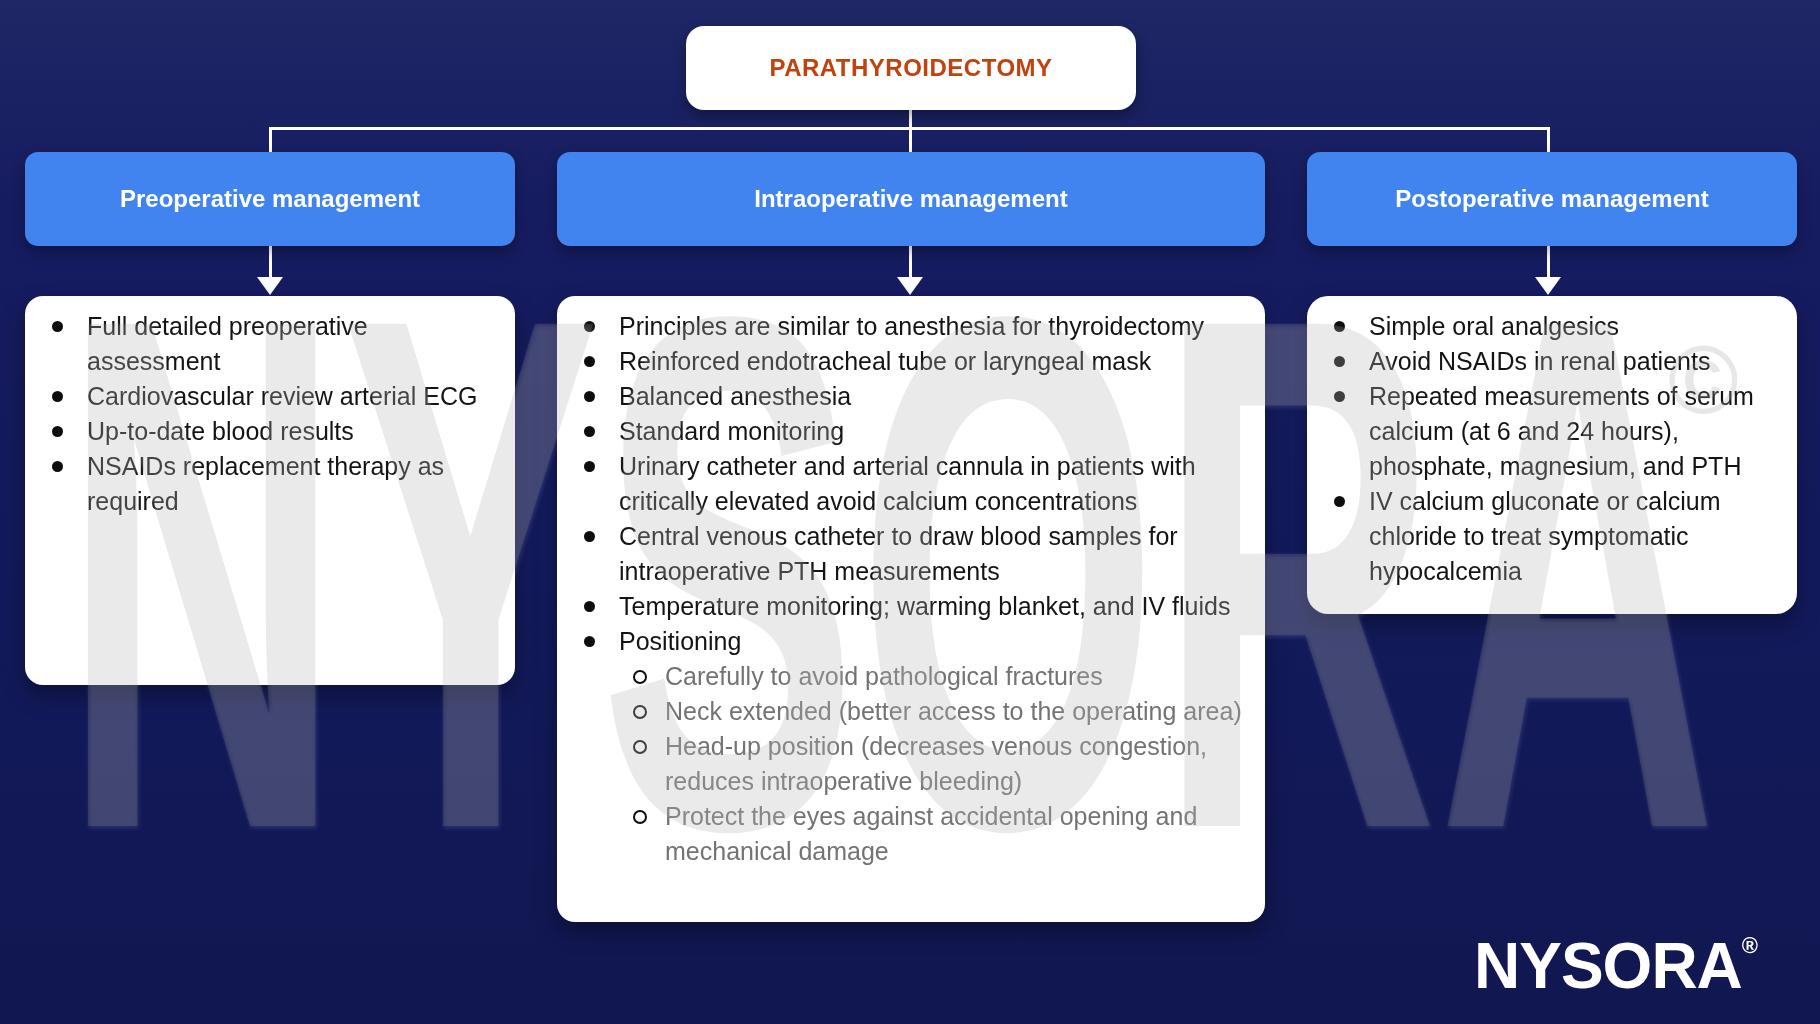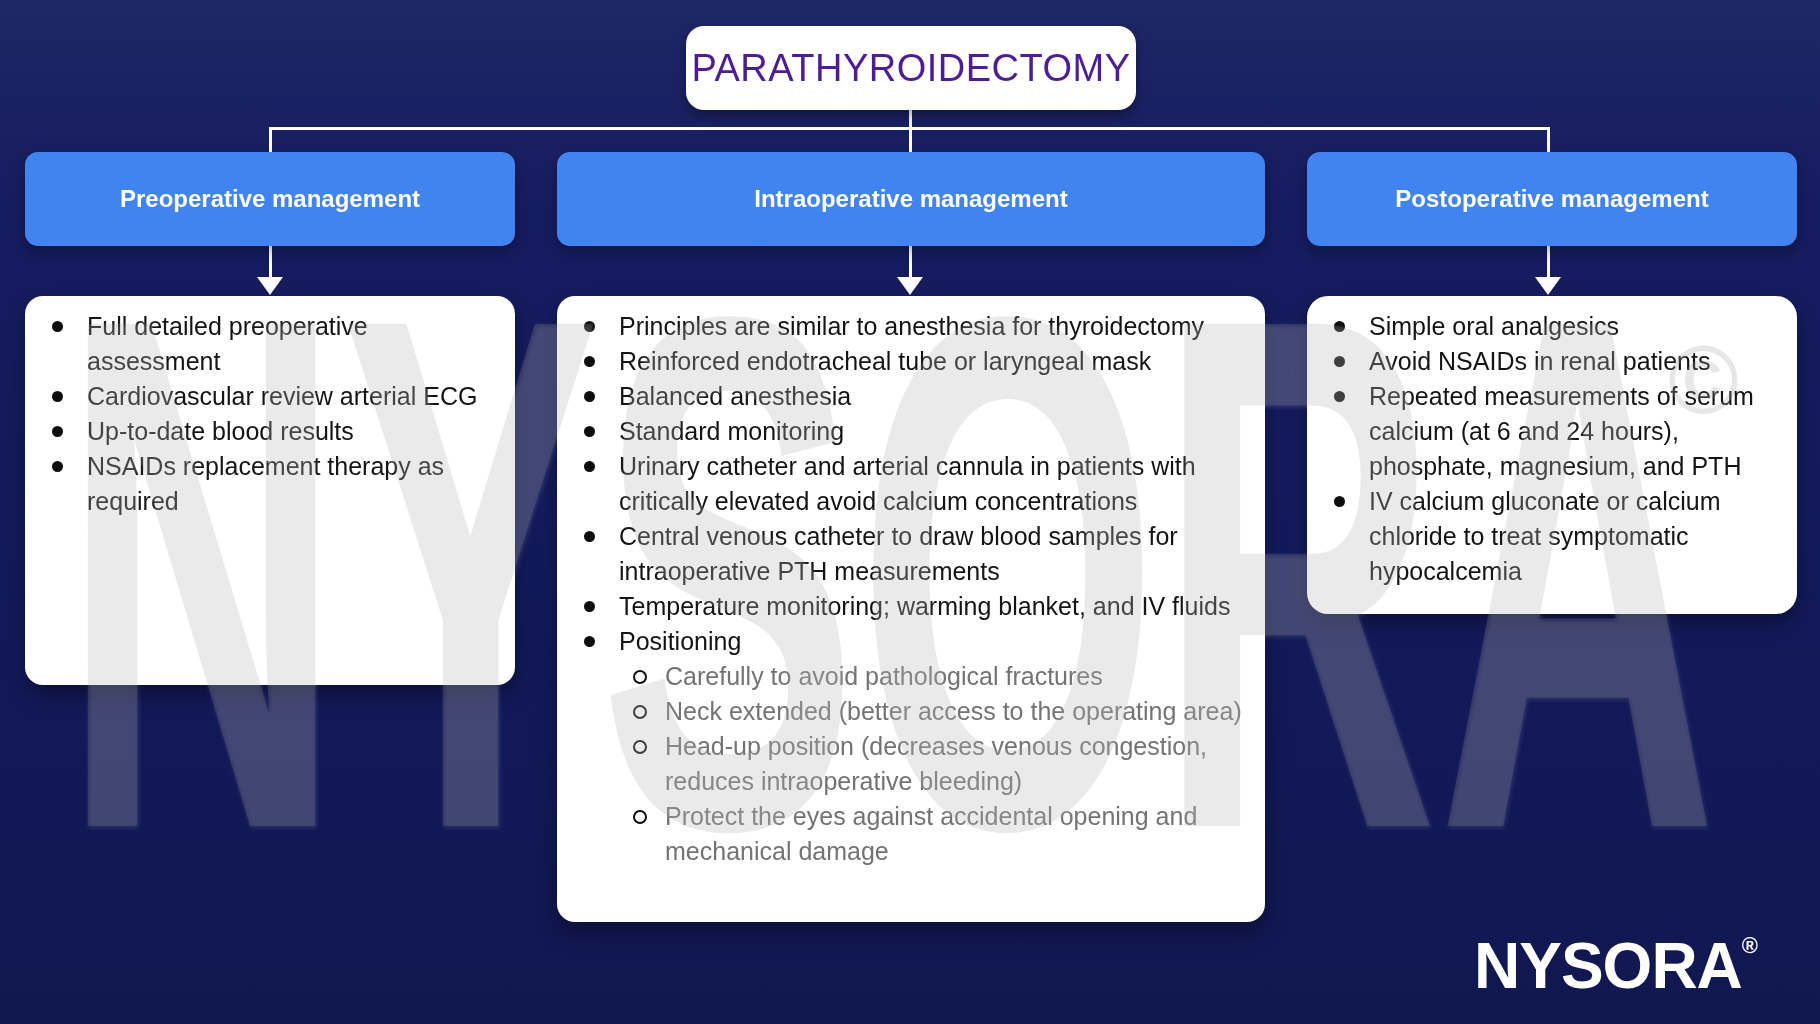--- a/index.html
+++ b/index.html
@@ -15,21 +15,21 @@
 
   
   .title-box {
     position:absolute; left:686px; top:26px; width:450px; height:84px;
     background:#ffffff; border-radius:18px;
     display:flex; align-items:center; justify-content:center;
     box-shadow:0 6px 14px rgba(0,0,0,0.35);
     z-index:2;
   }
   .title-box span {
-    font-size:38px; font-weight:normal; color:#4c1d95; letter-spacing:0.5px;
+    font-size:24px; font-weight:bold; color:#c2410c; letter-spacing:0.5px;
   }
 
   
   .cline { position:absolute; background:#ffffff; z-index:1; }
   .v-title   { left:909px;  top:110px; width:3px;  height:19px; }
   .h-main    { left:269px;  top:127px; width:1281px; height:3px; }
   .v-stub-l  { left:269px;  top:127px; width:3px; height:27px; }
   .v-stub-m  { left:909px;  top:127px; width:3px; height:27px; }
   .v-stub-r  { left:1547px; top:127px; width:3px; height:27px; }
 

